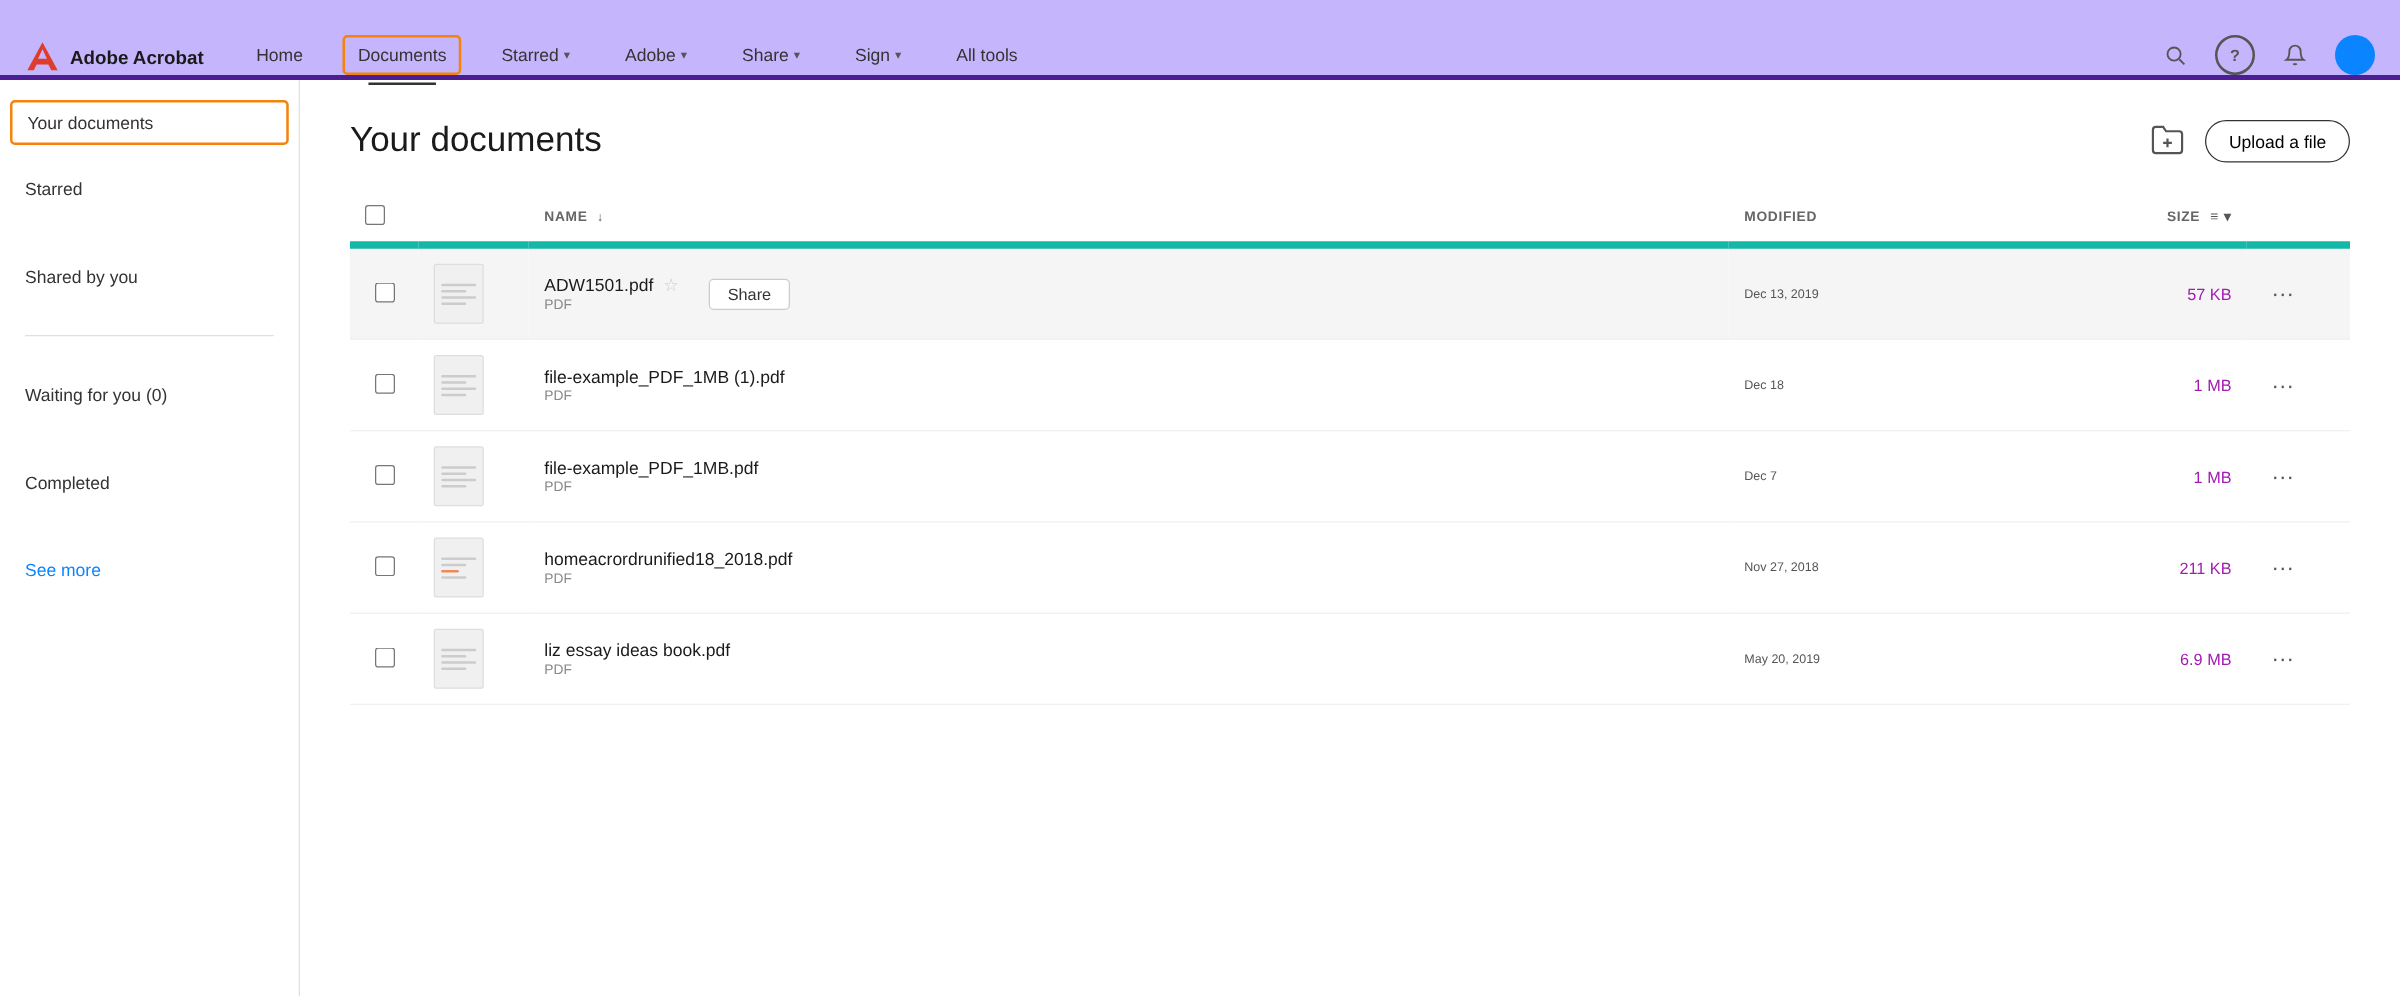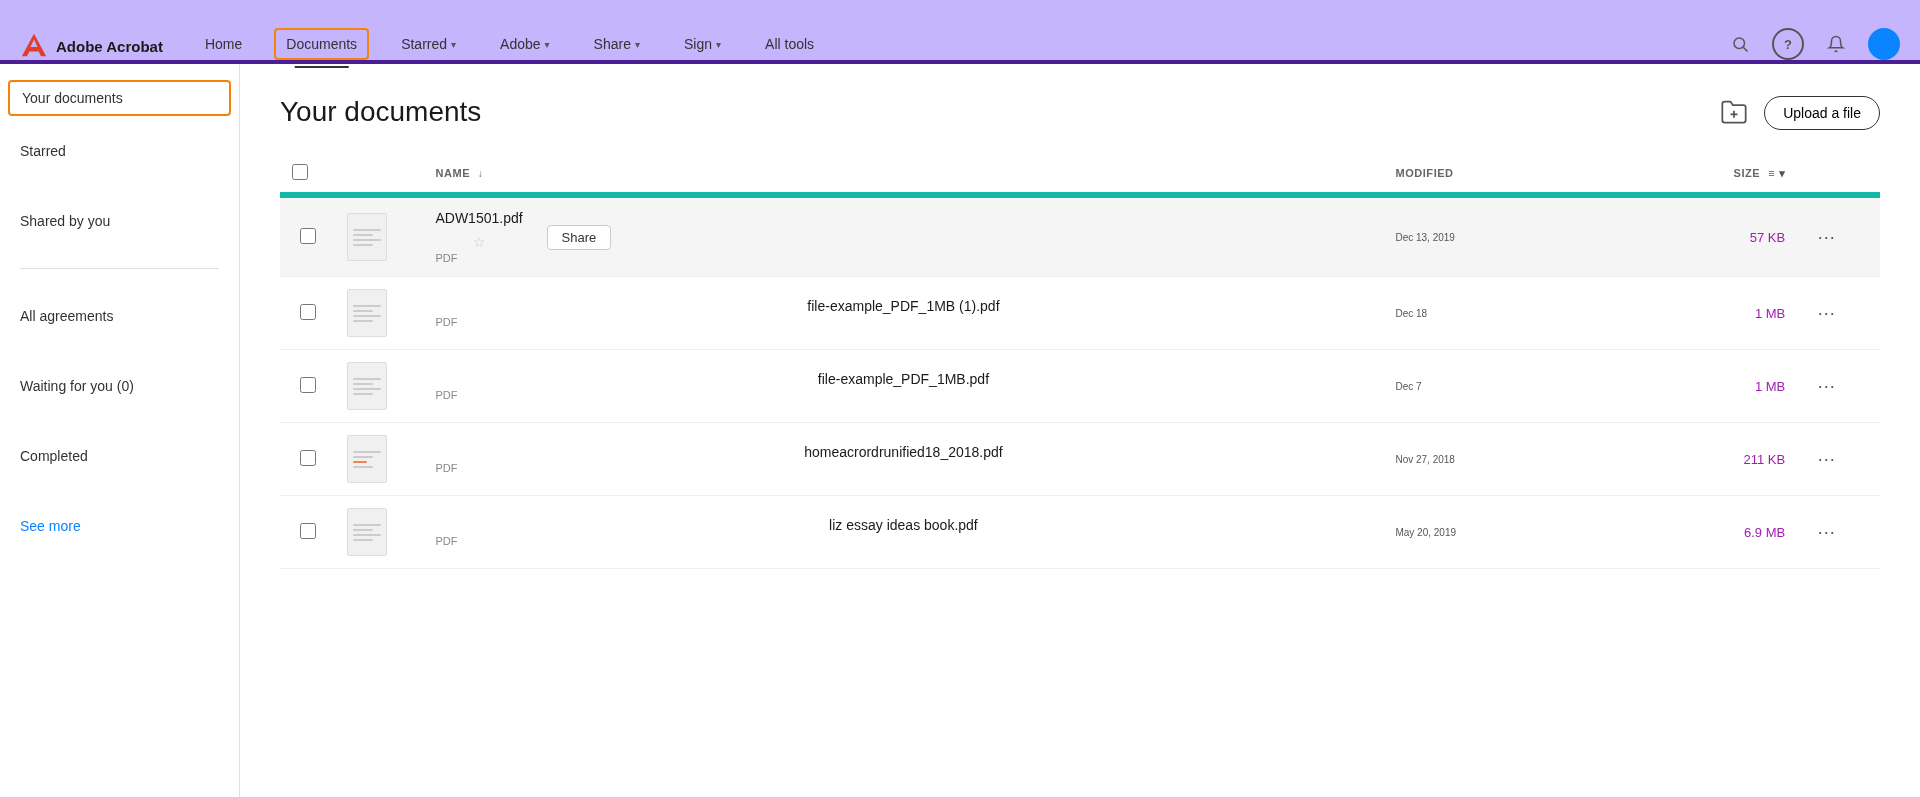--- a/index.html
+++ b/index.html
@@ -249,21 +249,20 @@
     }
     .file-thumbnail .doc-line.short { width: 70%; }
     .file-thumbnail .doc-line.accent { background: #e85; width: 50%; }
     .file-name-cell {}
     .file-name {
       font-size: 14px;
       color: #1a1a1a;
       display: flex;
       align-items: center;
       gap: 8px;
-      flex-direction: column;
     }
     .file-type-badge {
       font-size: 11px;
       color: #888;
       margin-top: 2px;
     }
     .star-icon {
       color: #ccc;
       cursor: pointer;
       font-size: 14px;
@@ -385,23 +384,20 @@
         <span>Starred</span>
       </div>
       <div class="sidebar-item">
         <span>Shared by you</span>
       </div>
     </div>
 
     <div class="sidebar-divider"></div>
 
     <div class="sidebar-section">
-      <div class="sidebar-item">
-        <span>All agreements</span>
-      </div>
       <div class="sidebar-item">
         <span>Waiting for you (0)</span>
       </div>
       <div class="sidebar-item">
         <span>Completed</span>
       </div>
       <div class="sidebar-item see-more">
         <span>See more</span>
       </div>
     </div>

